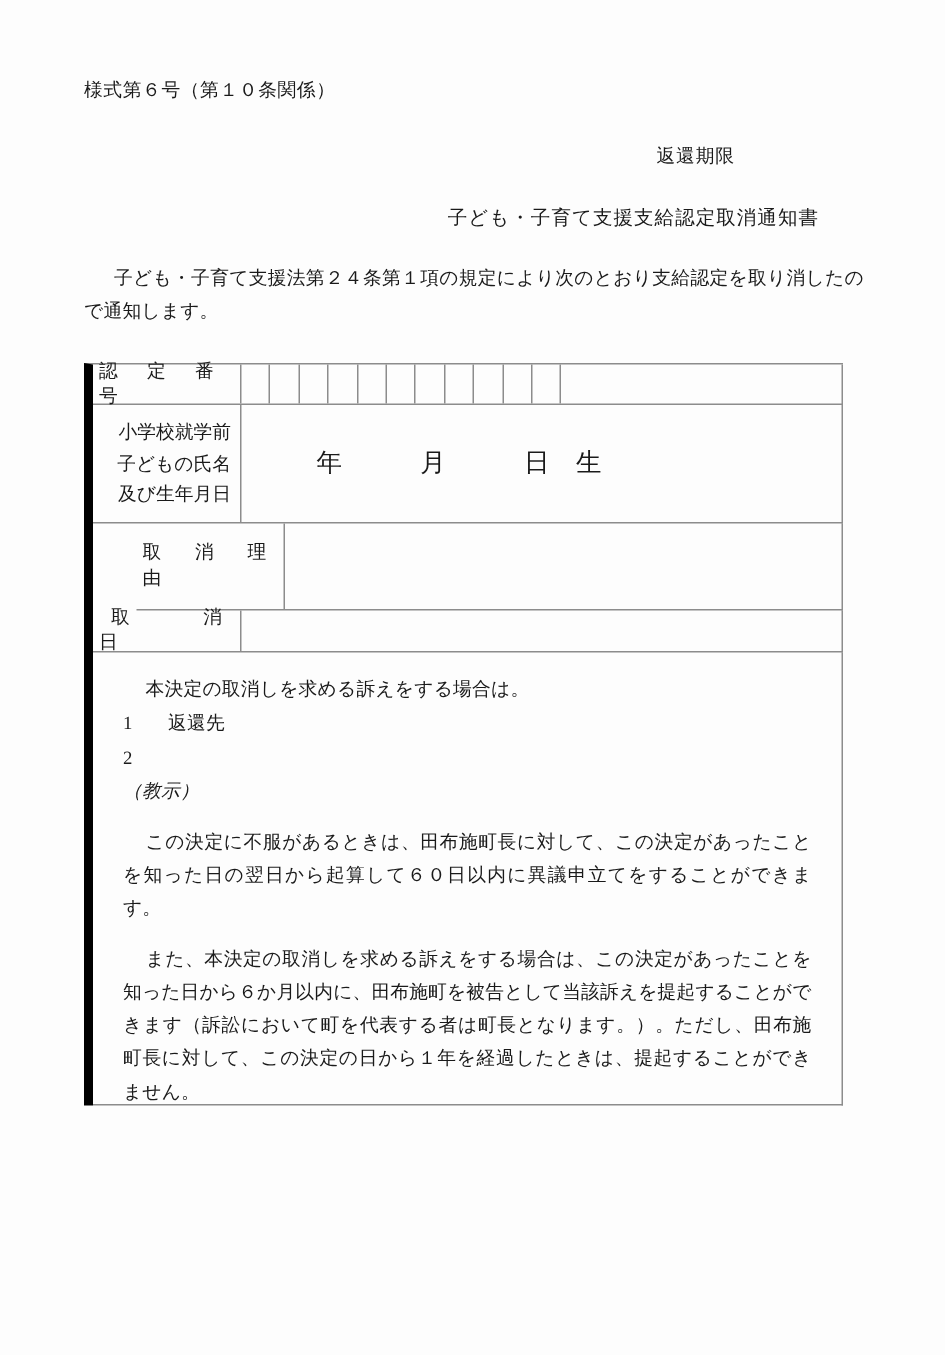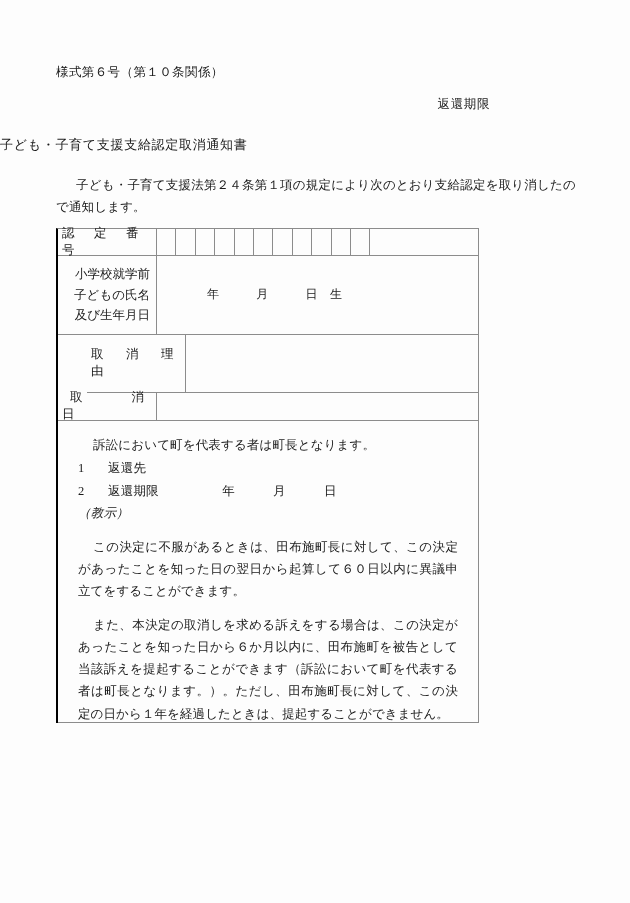--- a/index.html
+++ b/index.html
@@ -18,42 +18,42 @@
   .page {
     position: absolute;
     inset: 0;
     background: #fdfdfd;
   }
 
   
   .form-no {
     position: absolute;
     left: 56px;
-    top: 64px;
+    top: 52px;
     font-size: 12.5px;
     letter-spacing: 0.4px;
     white-space: nowrap;
   }
   .issuer {
     position: absolute;
     left: 0;
     top: 96px;
     width: 575px;
     text-align: right;
     padding-right: 85px;
     box-sizing: border-box;
     font-size: 12.5px;
     letter-spacing: 0.6px;
   }
   .doc-title {
     position: absolute;
     left: 0;
     top: 136px;
     width: 546px;
-    text-align: left;
+    text-align: right;
     font-size: 13px;
     letter-spacing: 0.7px;
   }
 
   
   .intro {
     position: absolute;
     left: 56px;
     top: 175px;
     width: 520px;
@@ -61,24 +61,24 @@
     line-height: 1.75;
     text-align: justify;
     text-indent: 1.6em;
     letter-spacing: 0.15px;
   }
 
   
   .table {
     position: absolute;
     left: 56px;
-    top: 228px;
-    width: 423px;
+    top: 242px;
+    width: 506px;
     border-top: 1px solid #8c8c8c;
-    border-left: 2px solid #000000;
+    border-left: 6px solid #000000;
     box-sizing: border-box;
   }
   .row {
     display: flex;
     border-bottom: 1px solid #8c8c8c;
     border-right: 1px solid #8c8c8c;
     box-sizing: border-box;
   }
   .cell-label {
     width: 99px;
@@ -94,21 +94,21 @@
   .cell-label.multiline {
     display: block;
     line-height: 1.65;
     padding: 8px 6px 8px 8px;
     text-align: right;
   }
   .cell-value {
     flex: 1 1 auto;
     box-sizing: border-box;
     position: relative;
-    font-size: 12px;
+    font-size: 17px;
   }
 
   
   .row-number { height: 27px; }
   .row-number .cell-label { height: 100%; letter-spacing: 3.5px; }
   .digit-strip {
     display: flex;
     height: 100%;
   }
   .digit-box {
@@ -225,29 +225,28 @@
       <div class="cell-value"></div>
     </div>
 
     <div class="row row-date">
       <div class="cell-label">取　　消　　日</div>
       <div class="cell-value"></div>
     </div>
 
     <div class="row row-notice">
 
-      <div class="notice-lead">訴訟において町を代表する者は町長となります。</div>
+      <div class="notice-lead">本決定の取消しを求める訴えをする場合は。</div>
 
       <div class="num-item">
         <span class="idx">1</span>
         <span class="txt">返還先</span>
       </div>
       <div class="num-item">
         <span class="idx">2</span>
-        <span class="txt">返還期限　　　　　年　　　月　　　日</span>
       </div>
 
       <div class="kyoji-head">（教示）</div>
       <div class="kyoji-para">この決定に不服があるときは、田布施町長に対して、この決定があったことを知った日の翌日から起算して６０日以内に異議申立てをすることができます。</div>
       <div class="kyoji-para">また、本決定の取消しを求める訴えをする場合は、この決定があったことを知った日から６か月以内に、田布施町を被告として当該訴えを提起することができます（訴訟において町を代表する者は町長となります。）。ただし、田布施町長に対して、この決定の日から１年を経過したときは、提起することができません。</div>
 
     </div>
 
   </div>
 </div>

